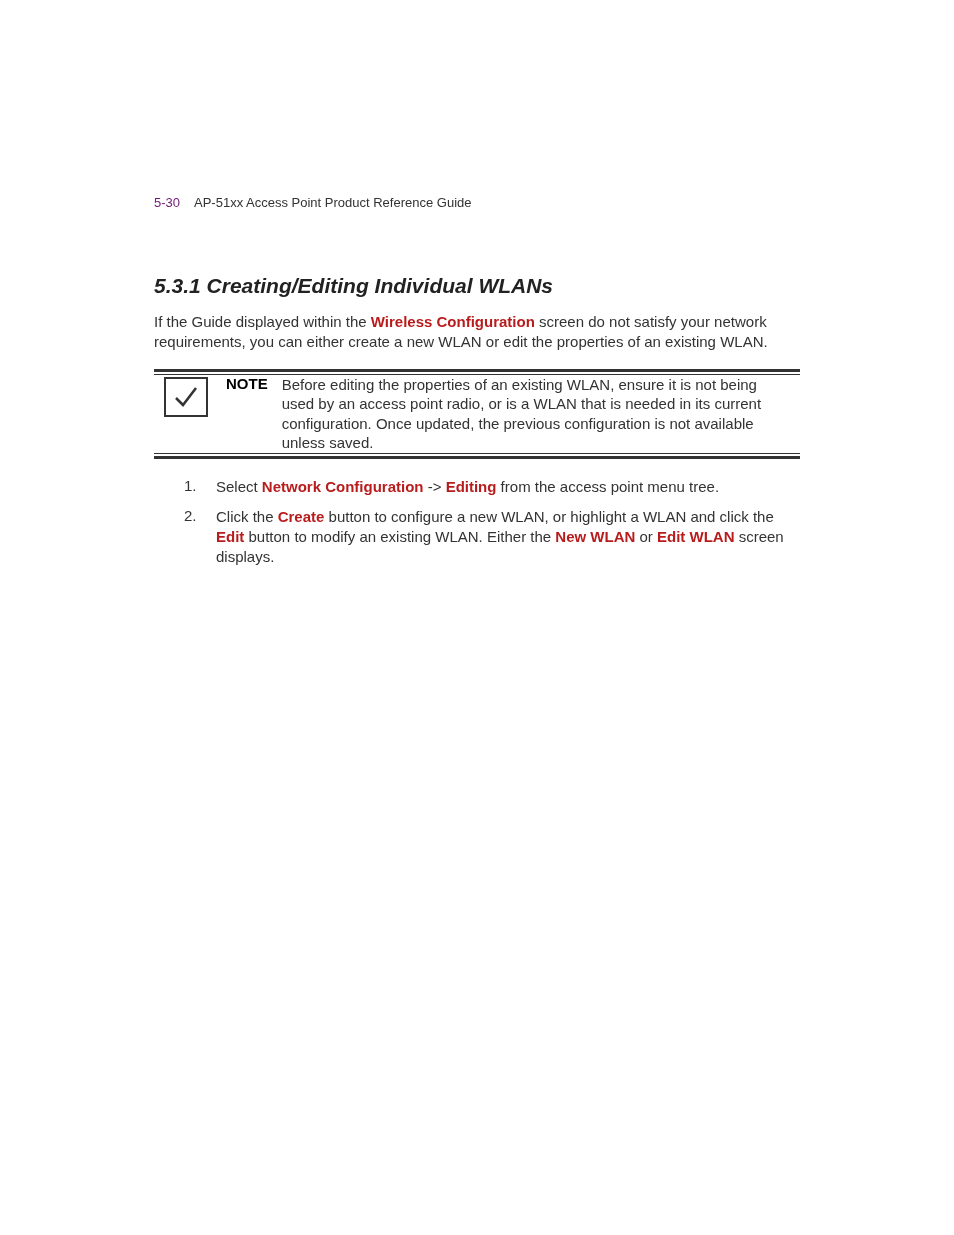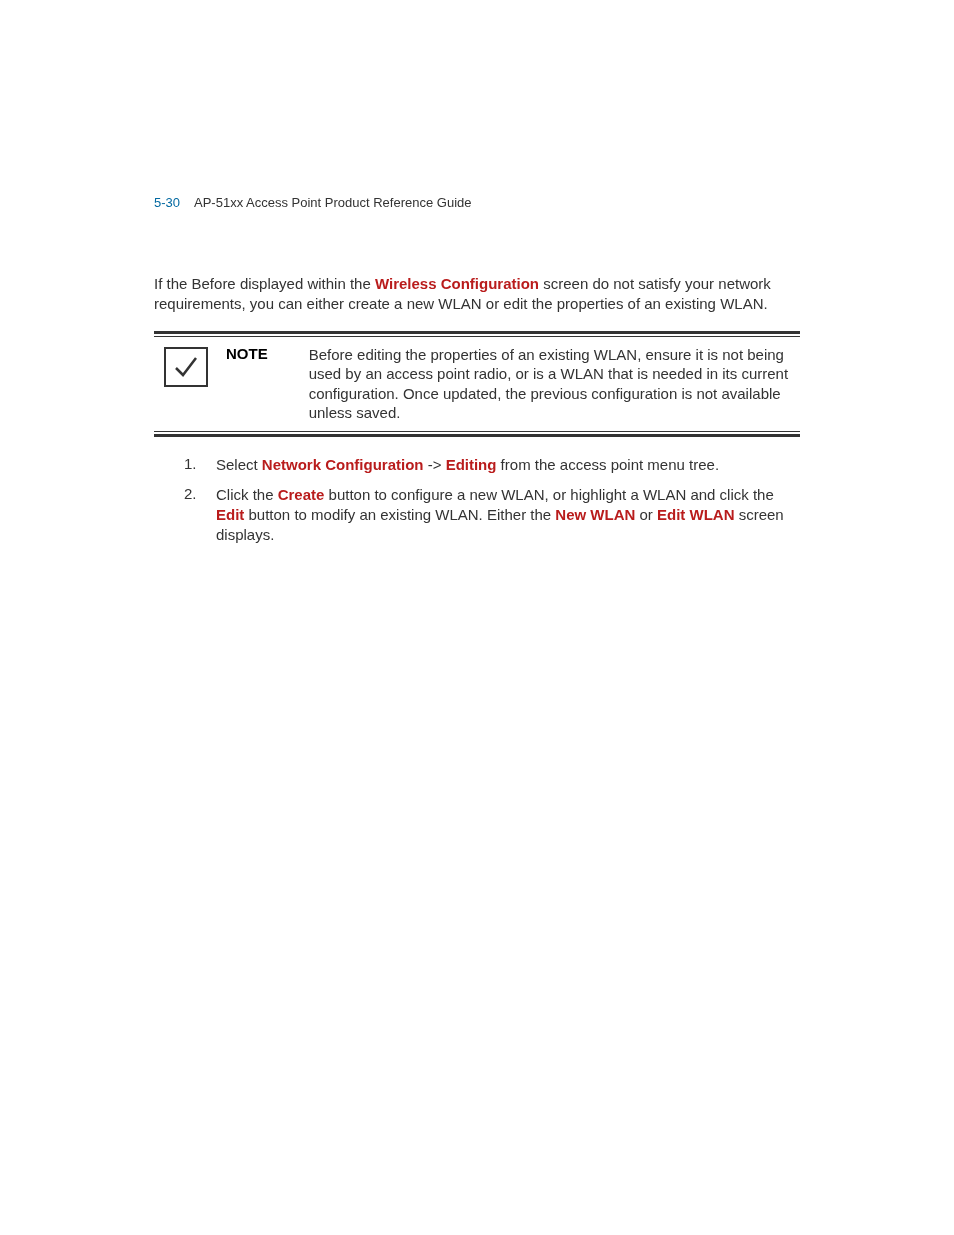--- a/index.html
+++ b/index.html
@@ -18,21 +18,21 @@
       padding: 195px 154px 0 154px;
     }
     .header-line {
       display: flex;
       align-items: baseline;
       gap: 14px;
       margin-bottom: 64px;
     }
     .page-num {
       font-size: 13px;
-      color: #0369a1;
+      color: #701a75;
       font-family: Arial, sans-serif;
     }
     .doc-title {
       font-size: 13px;
       color: #333;
       font-family: Arial, sans-serif;
     }
     .section-heading {
       font-size: 21px;
       font-weight: bold;
@@ -54,21 +54,21 @@
     .note-block {
       border-top: 3px solid #333;
       border-bottom: 3px solid #333;
       margin: 16px 0 18px 0;
       padding: 0;
     }
     .note-inner {
       border-top: 1px solid #333;
       border-bottom: 1px solid #333;
       margin: 2px 0;
-      padding: 8px 0;
+      padding: 0 0;
       display: flex;
       align-items: flex-start;
       gap: 18px;
     }
     .note-icon-container {
       flex-shrink: 0;
       padding-top: 2px;
       padding-left: 10px;
     }
     .note-icon-box {
@@ -83,21 +83,20 @@
       font-weight: bold;
       font-size: 15px;
       flex-shrink: 0;
       padding-top: 0;
     }
     .note-text {
       font-size: 15px;
       line-height: 1.3;
       color: #333;
       padding-right: 10px;
-      margin-left: 27px;
     }
     .note-content {
       display: flex;
       gap: 14px;
       align-items: flex-start;
       flex: 1;
     }
     .ol-list {
       margin-left: 30px;
       margin-top: 10px;
@@ -127,23 +126,24 @@
 </head>
 <body>
 
 <div class="page">
 
   <div class="header-line">
     <span class="page-num">5-30</span>
     <span class="doc-title">AP-51xx Access Point Product Reference Guide</span>
   </div>
 
+  <h2 class="section-heading">5.3.1 Creating/Editing Individual WLANs</h2>
 
   <p class="body-text">
-    <span>If the Before displayed within the </span><span class="link-text">Wireless Configuration</span><span> screen do not satisfy your network requirements, you can either create a new WLAN or edit the properties of an existing WLAN.</span>
+    <span>If the Guide displayed within the </span><span class="link-text">Wireless Configuration</span><span> screen do not satisfy your network requirements, you can either create a new WLAN or edit the properties of an existing WLAN.</span>
   </p>
 
   <div class="note-block">
     <div class="note-inner">
       <div class="note-icon-container">
         <div class="note-icon-box">
           <svg width="28" height="26" viewBox="0 0 28 26">
             <path d="M 4 14 L 11 21 L 24 4" stroke="#333" stroke-width="2.5" fill="none"></path>
           </svg>
         </div>

